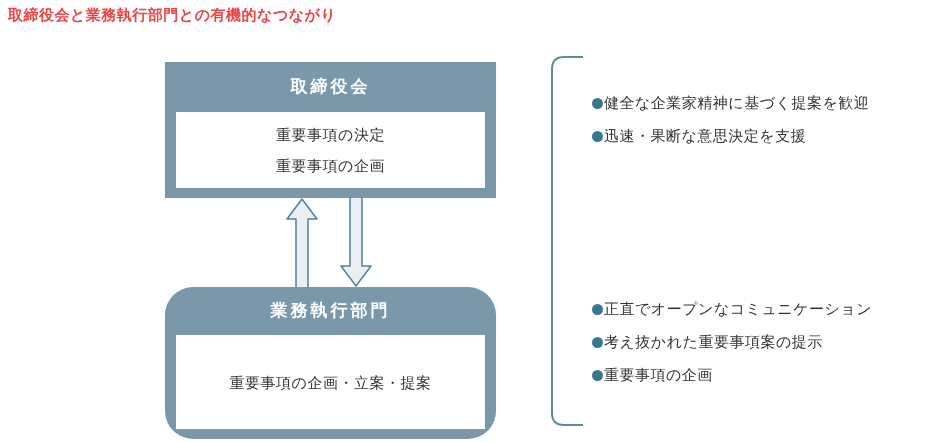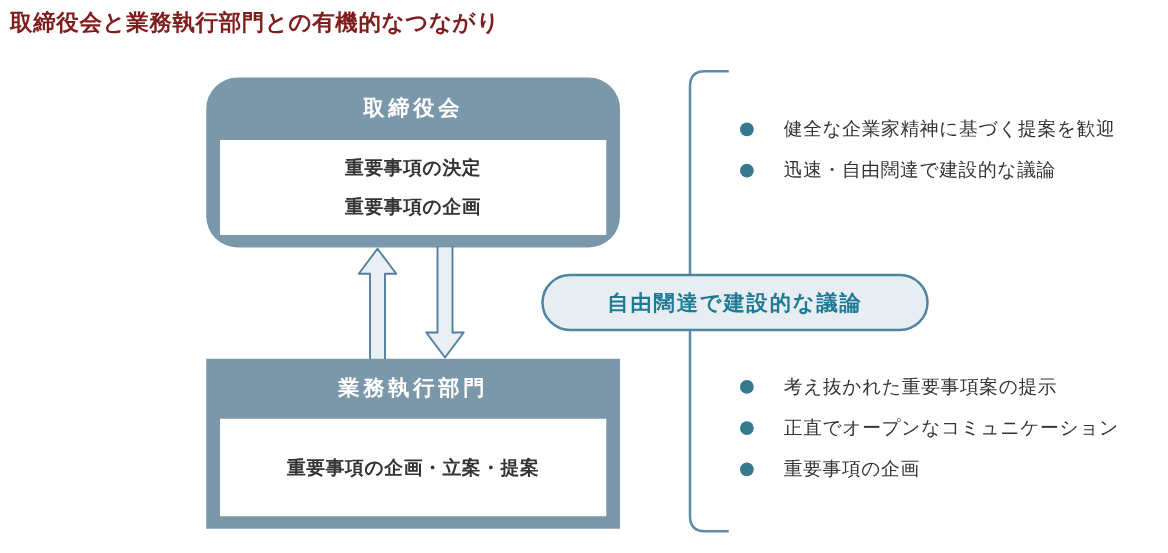--- a/index.html
+++ b/index.html
@@ -1,52 +1,52 @@
 <!DOCTYPE html>
 <html lang="ja"><head>
 <meta charset="utf-8">
 <style>
   html,body{margin:0;padding:0;background:#fff;}
   body{font-family:"Liberation Sans","DejaVu Sans",sans-serif;}
   .canvas{position:relative;width:934px;height:442px;background:#ffffff;overflow:hidden;}
 
-  .title{position:absolute;left:8px;top:6px;margin:0;font-size:18px;font-weight:bold;
-         color:#7f1d1d;letter-spacing:.5px;}
+  .title{position:absolute;left:8px;top:6px;margin:0;font-size:15px;font-weight:bold;
+         color:#ef4444;letter-spacing:.5px;}
 
   
   .box{position:absolute;left:165px;width:331px;background:#7b98aa;}
-  .box-top{top:62px;height:136px;border-radius:25px;}
-  .box-bottom{top:287px;height:136px;}
+  .box-top{top:62px;height:136px;}
+  .box-bottom{top:287px;height:152px;border-radius:28px;}
   .box-header{color:#ffffff;font-weight:bold;font-size:17px;text-align:center;
               letter-spacing:3px;}
   .box-top .box-header{height:50px;line-height:50px;}
   .box-bottom .box-header{height:48px;line-height:48px;}
   .box-inner{position:absolute;left:11px;right:11px;bottom:10px;background:#ffffff;
              display:flex;flex-direction:column;justify-content:center;align-items:center;
-             font-size:15px;font-weight:700;color:#333333;line-height:31px;letter-spacing:.5px;}
+             font-size:15px;font-weight:400;color:#333333;line-height:31px;letter-spacing:.5px;}
   .box-top .box-inner{top:50px;}
   .box-bottom .box-inner{top:48px;text-align:center;}
 
   
   .arrows{position:absolute;left:280px;top:197px;}
 
   
   .bracket{position:absolute;left:545px;top:50px;}
 
   
   .pill{position:absolute;left:433px;top:219px;width:310px;height:46px;box-sizing:border-box;
         background:#e7edf1;border:2px solid #4c86a0;border-radius:25px;
         display:flex;align-items:center;justify-content:center;
         font-size:17px;font-weight:bold;color:#1f7b95;letter-spacing:1.5px;}
 
   
   .bullets{position:absolute;left:592px;margin:0;padding:0;list-style:none;}
   .bullets-top{top:87px;}
   .bullets-bottom{top:293px;}
-  .bullets li{height:33px;display:flex;align-items:center;gap:24px;
+  .bullets li{height:33px;display:flex;align-items:center;gap:1px;
               font-size:15px;font-weight:500;color:#333333;letter-spacing:.5px;}
   .dot{width:11px;height:11px;border-radius:50%;background:#36798f;flex:none;}
 </style>
 </head>
 <body>
 
 <div class="canvas">
 
   <h1 class="title">取締役会と業務執行部門との有機的なつながり</h1>
 
@@ -67,43 +67,40 @@
     <polygon points="70,0 82,0 82,69 91,69 76,89 61,69 70,69" fill="#e9eff3" stroke="#517f9d" stroke-width="1.5" stroke-linejoin="round"></polygon>
   </svg>
 
   <div class="box box-bottom">
     <div class="box-header">業務執行部門</div>
     <div class="box-inner">
       <div>重要事項の企画・立案・提案</div>
     </div>
   </div>
 
-  <div class="pill">
-    <span>自由闊達で建設的な議論</span>
-  </div>
 
   <ul class="bullets bullets-top">
     <li>
       <span class="dot"></span>
       <span>健全な企業家精神に基づく提案を歓迎</span>
     </li>
     <li>
       <span class="dot"></span>
-      <span>迅速・自由闊達で建設的な議論</span>
+      <span>迅速・果断な意思決定を支援</span>
     </li>
   </ul>
 
   <ul class="bullets bullets-bottom">
     <li>
       <span class="dot"></span>
-      <span>考え抜かれた重要事項案の提示</span>
+      <span>正直でオープンなコミュニケーション</span>
     </li>
     <li>
       <span class="dot"></span>
-      <span>正直でオープンなコミュニケーション</span>
+      <span>考え抜かれた重要事項案の提示</span>
     </li>
     <li>
       <span class="dot"></span>
       <span>重要事項の企画</span>
     </li>
   </ul>
 
 </div>
 
 </body></html>

